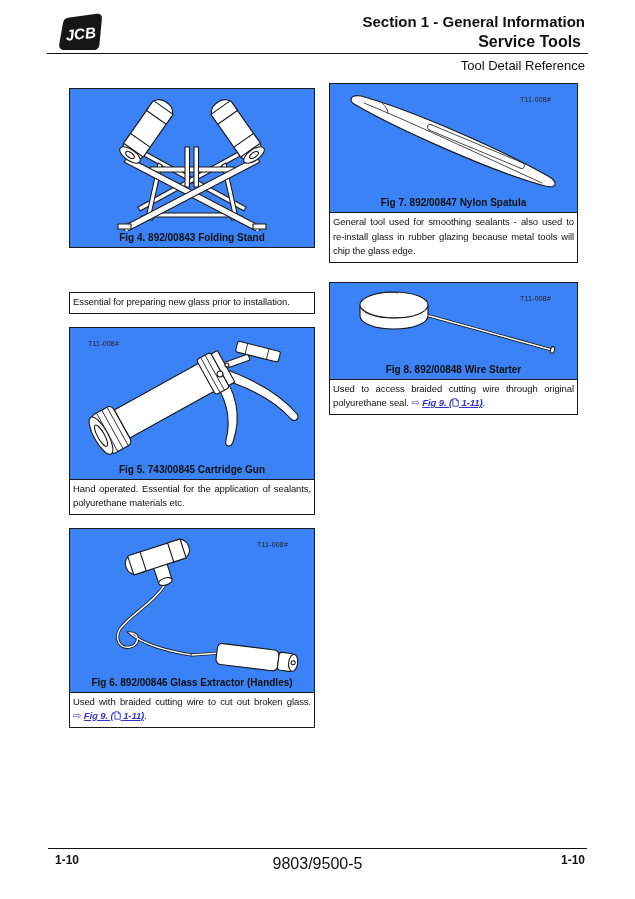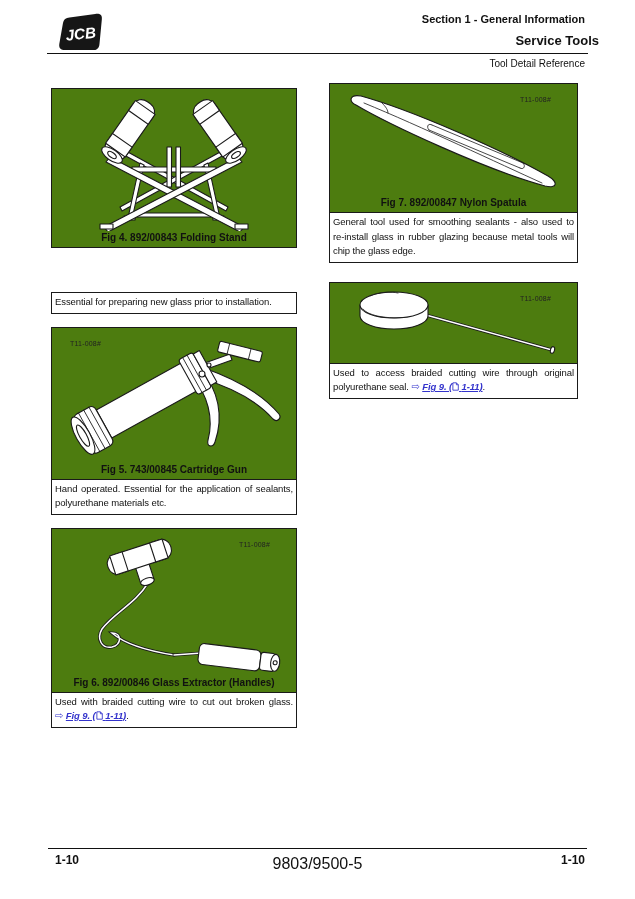--- a/index.html
+++ b/index.html
@@ -2,32 +2,32 @@
 <html><head>
 <meta charset="utf-8">
 <style>
   html,body{margin:0;padding:0;background:#ffffff;}
   .page{
     position:relative;width:635px;height:899px;background:#ffffff;
     font-family:"Liberation Sans",sans-serif;color:#111;overflow:hidden;
   }
   
   .logo{position:absolute;left:55px;top:13px;width:50px;height:38px;}
-  .hdr-title{position:absolute;top:13px;right:50px;font-size:11px;font-weight:bold;white-space:nowrap;}
-  .hdr-sub{position:absolute;top:33px;right:36px;font-size:13px;font-weight:bold;white-space:nowrap;}
+  .hdr-title{position:absolute;top:13px;right:50px;font-size:15px;font-weight:bold;white-space:nowrap;}
+  .hdr-sub{position:absolute;top:33px;right:54px;font-size:16px;font-weight:bold;white-space:nowrap;}
   .hdr-rule{position:absolute;top:53px;left:47px;right:47px;border-top:1.5px solid #111;}
-  .hdr-tag{position:absolute;top:58px;right:50px;font-size:10px;white-space:nowrap;}
+  .hdr-tag{position:absolute;top:58px;right:50px;font-size:13px;white-space:nowrap;}
   
   .col{position:absolute;width:246px;}
-  .col-left{left:51px;top:88px;}
+  .col-left{left:69px;top:88px;}
   .col-right{left:329px;top:83px;width:249px;}
   .figure-group{margin-bottom:13px;}
   .col-right .figure-group{margin-bottom:19px;}
   .figure-box{
-    position:relative;border:1px solid #1a1a1a;background:#4d7c0f;
+    position:relative;border:1px solid #1a1a1a;background:#3b82f6;
     display:flex;flex-direction:column;
   }
   .figure-box svg{display:block;width:100%;}
   .ref-label{
     position:absolute;top:12px;right:26px;font-size:7px;color:#222;
     letter-spacing:.2px;
   }
   .ref-label.pos-left{left:18px;right:auto;}
   .caption{
     text-align:center;font-weight:bold;font-size:10px;
@@ -214,20 +214,21 @@
         <span class="ref-label">T11-008#</span>
         <svg viewBox="0 0 247 80" height="80">
           <path class="tube-o" d="M96,32 L222,67"></path>
           <path class="tube-i" d="M96,32 L222,67"></path>
           <path class="draw" d="M30,22 L30,33 A34,13 0 0 0 98,33 L98,22"></path>
           <ellipse class="draw" cx="64" cy="22" rx="34" ry="13"></ellipse>
           <path class="draw-thin" d="M40,13 C50,8.5 61,8.5 68,10"></path>
           <path class="draw-thin" d="M33,26 A32,11.5 0 0 0 72,34.5"></path>
           <ellipse class="draw" cx="222.5" cy="67" rx="2" ry="3.4" transform="rotate(16 222.5 67)"></ellipse>
         </svg>
+        <div class="caption">Fig 8. 892/00848 Wire Starter</div>
       </div>
       <div class="desc-box">
         <span>Used to access braided cutting wire through original polyurethane seal.</span>
         <span class="xlink"><span class="arrow">⇨</span> <span class="ltext"><span>Fig 9. (</span><svg width="7" height="9" viewBox="0 0 8 10">
                 <path d="M1,0.8 H5 L7.2,3 V9.2 H1 Z M5,0.8 V3 H7.2" fill="none" stroke="#3333cc" stroke-width="1"></path>
               </svg> <span>1-11)</span></span></span><span class="after-dot">.</span>
       </div>
     </div>
 
   </div>

